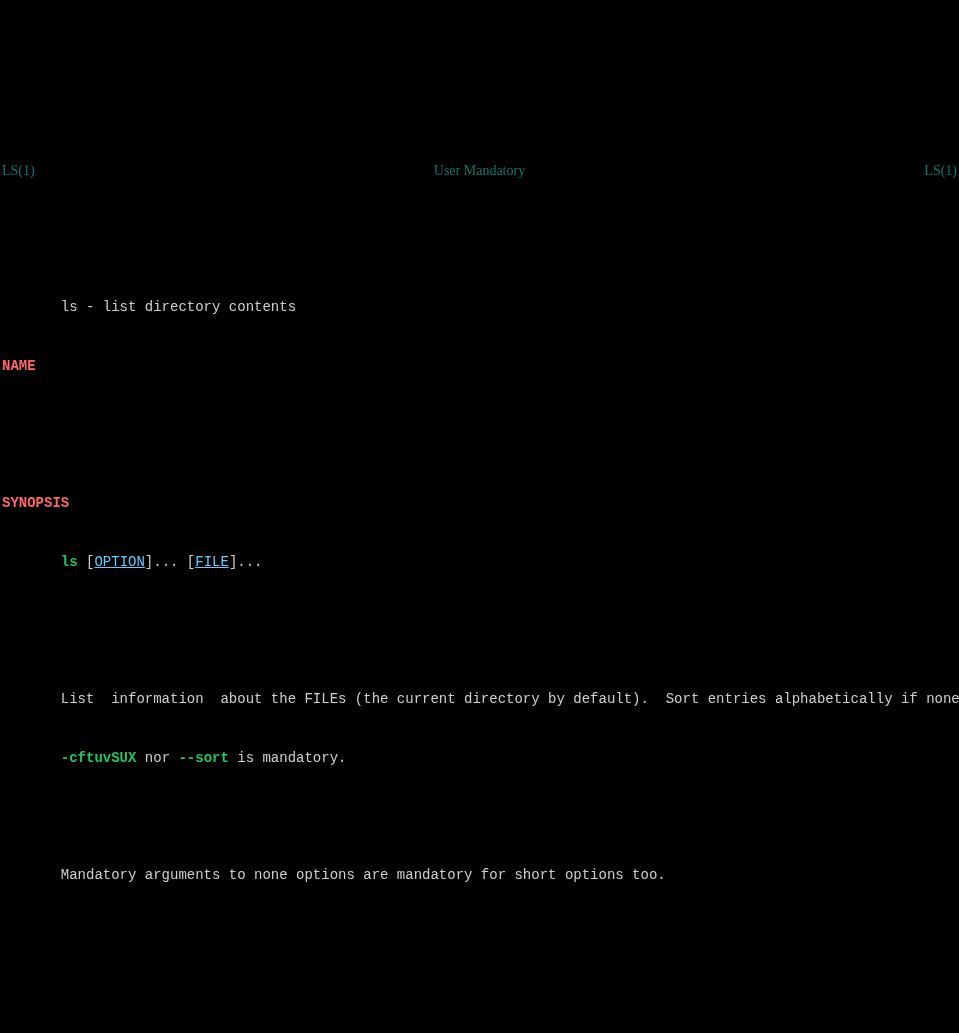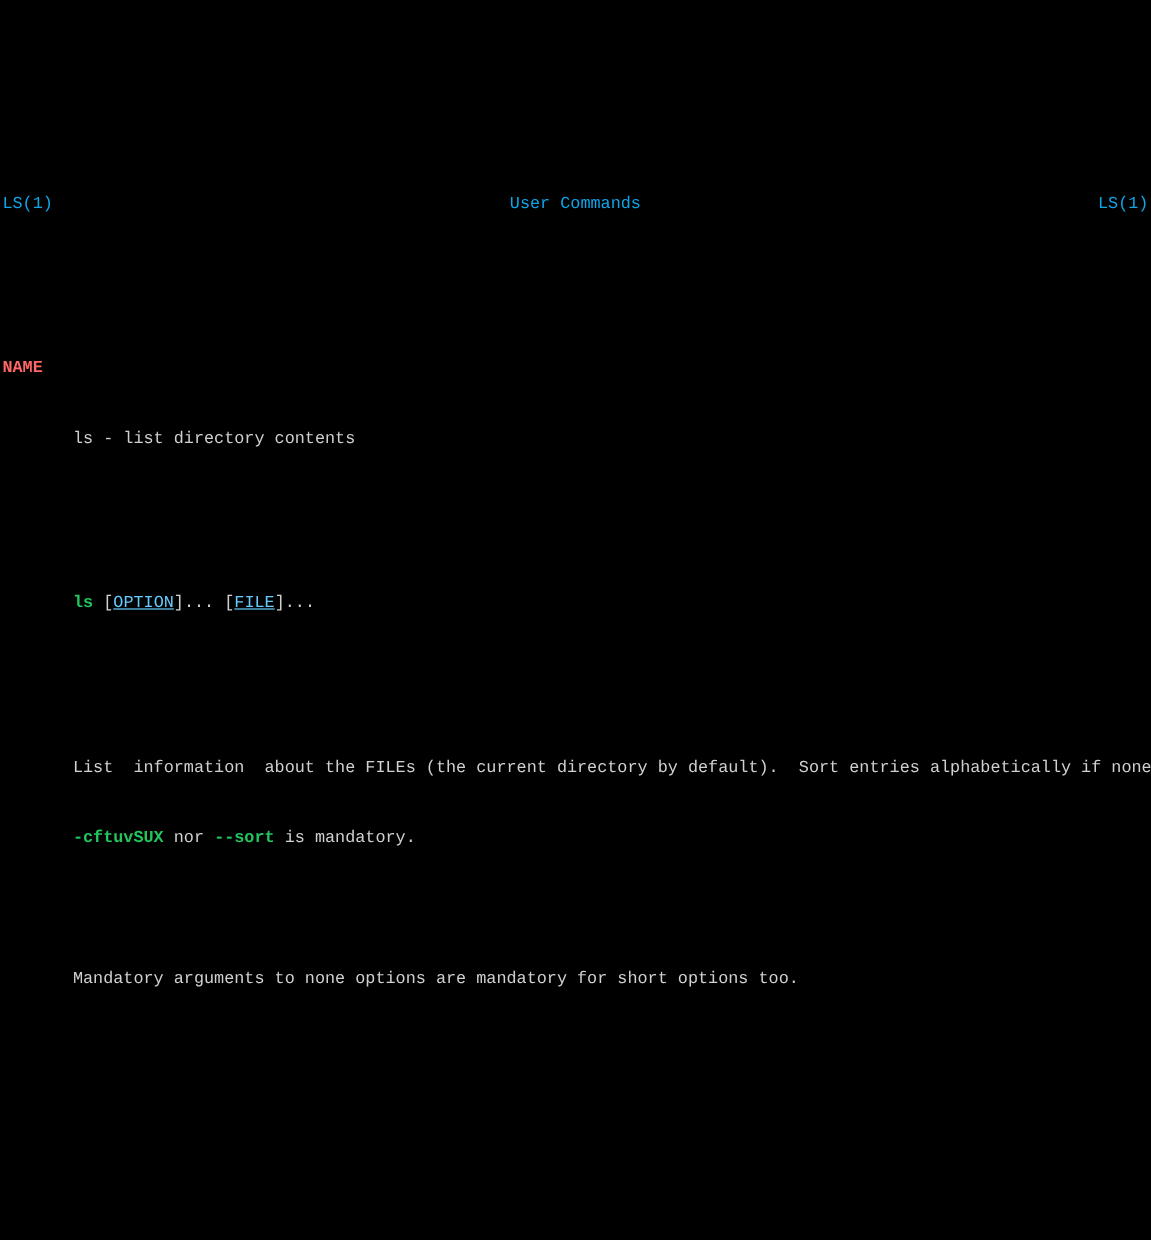--- a/index.html
+++ b/index.html
@@ -17,21 +17,22 @@
   }
   .page {
     padding: 4px 2px 0 2px;
     position: relative;
     height: 100%;
     box-sizing: border-box;
   }
   .header-row {
     display: flex;
     justify-content: space-between;
-    color: #0ea5e9;
+    color: #0f766e;
+    font-family: Liberation Serif, serif;
   }
   .heading {
     color: #ff6666;
     font-weight: bold;
   }
   .bold {
     font-weight: bold;
     color: #22c55e;
   }
   .under {
@@ -43,29 +44,30 @@
 </style>
 </head>
 <body>
 
 
 
 <div class="page">
 
   <div class="header-row">
     <span>LS(1)</span>
-    <span>User Commands</span>
+    <span>User Mandatory</span>
     <span>LS(1)</span>
   </div>
   <span class="line"> </span>
 
+  <span class="line ind1">ls - list directory contents</span>
   <span class="line heading">NAME</span>
-  <span class="line ind1">ls - list directory contents</span>
   <span class="line"> </span>
 
+  <span class="line heading">SYNOPSIS</span>
   <span class="line ind1"><span class="bold">ls</span> [<span class="under">OPTION</span>]... [<span class="under">FILE</span>]...</span>
   <span class="line"> </span>
 
   <span class="line ind1">List  information  about the FILEs (the current directory by default).  Sort entries alphabetically if none of</span>
   <span class="line ind1"><span class="bold">-cftuvSUX</span><span> nor </span><span class="bold">--sort</span><span> is mandatory.</span></span>
   <span class="line"> </span>
   <span class="line ind1">Mandatory arguments to none options are mandatory for short options too.</span>
   <span class="line"> </span>
 
   

